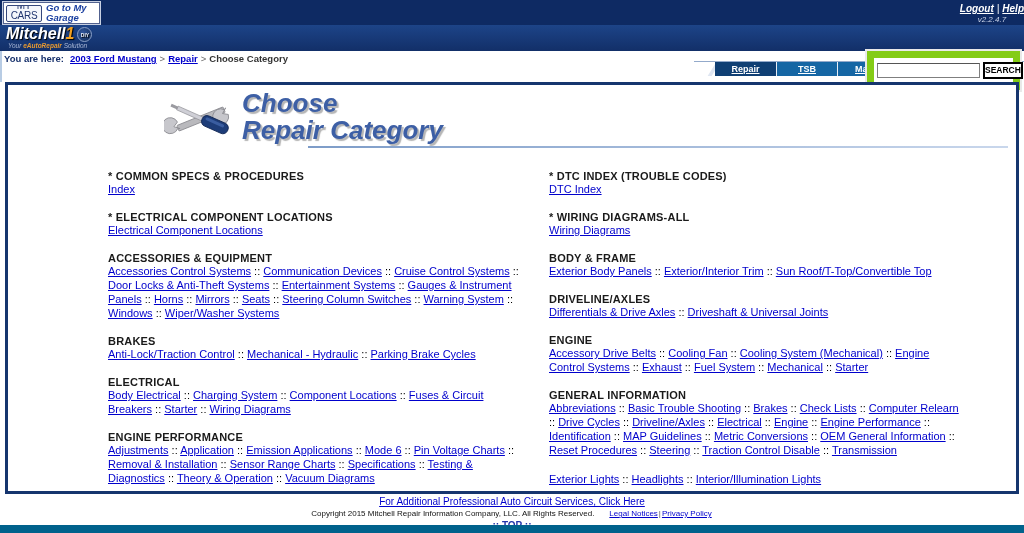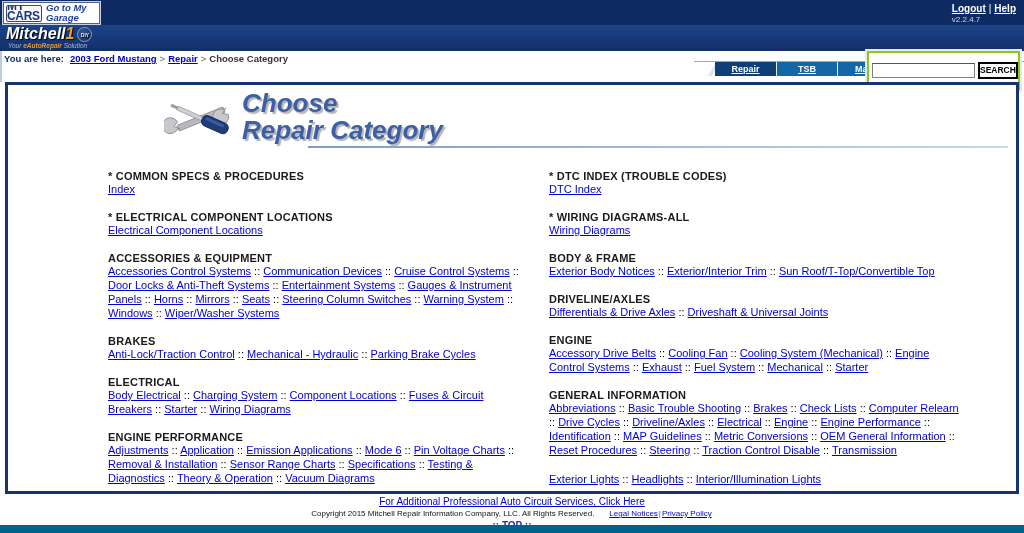--- a/index.html
+++ b/index.html
@@ -16,26 +16,26 @@
     position:absolute; left:3px; top:2px; height:22px; background:#fff;
     border:1px solid #51618f; box-shadow:0 0 0 1px #c8d0e2;
     display:flex; align-items:center; padding:1px 5px 1px 2px; cursor:pointer;
   }
   .plate {
     width:36px; height:17px; border:1px solid #35477c; border-radius:2px;
     background:#f4f6fb; display:flex; flex-direction:column; align-items:center; justify-content:flex-end;
     overflow:hidden;
   }
   .plate-top { width:100%; height:5px; background:linear-gradient(90deg,#9aa6c4,#dde3f0 30%,#dde3f0 70%,#9aa6c4); }
-  .plate-text { font-size:12px; font-weight:bold; color:#20356f; line-height:10px; letter-spacing:-0.3px; }
+  .plate-text { font-size:10px; font-weight:normal; color:#20356f; line-height:10px; letter-spacing:-0.3px;text-align:center; }
   .garage-label {
     margin-left:4px; width:48px; color:#1a3fa0; font-weight:bold; font-style:italic;
     font-size:9.5px; line-height:10px;
   }
-  .top-right { position:absolute; right:8px; top:3px; text-align:left; }
+  .top-right { position:absolute; right:0; top:3px; text-align:center;font-style:italic; }
   .top-links { font-size:10px; font-weight:bold; }
   .top-links a { color:#fff; }
   .top-links .pipe { color:#fff; font-weight:normal; margin:0 3px; }
   .version { color:#cdd6ea; font-size:8px; margin-top:1px; }
 
   
   .logobar { position:absolute; left:0; top:25px; right:0; height:26px;
     background:linear-gradient(180deg,#1d4488,#122f68); }
   .brand { position:absolute; left:6px; top:0; color:#fff; font-weight:bold; font-style:italic;
     font-size:16px; text-shadow:1px 1px 1px #000; white-space:nowrap; }
@@ -62,21 +62,21 @@
   .left-accent { position:absolute; left:0; top:51px; width:2px; height:31px; background:#b8cce4; }
   .breadcrumb-row { position:absolute; left:4px; top:53px; font-size:9.5px; color:#444; }
   .crumb-prefix { font-weight:bold; color:#16306b; margin-right:6px; }
   .breadcrumb-row a { font-weight:bold; }
   .crumb-sep { color:#666; margin:0 3px; }
   .crumb-current { font-weight:bold; color:#333; }
 
   
   .search-box {
     position:absolute; right:4px; top:51px; width:153px; height:39px; background:#fff;
-    border:2px solid #84cc16; box-shadow:0 0 0 2px #e9e9e9; display:flex; align-items:center; padding:2px 3px;
+    border:7px solid #84cc16; box-shadow:0 0 0 2px #e9e9e9; display:flex; align-items:center; padding:2px 3px;
   }
   .search-input { width:103px; height:15px; border:1px solid #7f7f7f; border-top:1px solid #555;
     font-size:10px; padding:0 2px; font-family:"Liberation Sans",sans-serif; }
   .search-btn { margin-left:3px; height:17px; flex:1; background:#fff; border:2px solid #000;
     font-size:8.5px; font-weight:bold; font-family:"Liberation Sans",sans-serif; cursor:pointer; line-height:11px; }
 
   
   .main-box { position:absolute; left:5px; right:5px; top:82px; bottom:39px;
     border:3px solid #16356e; background:#fff; overflow:hidden; }
   .page-header { position:relative; height:60px; margin-top:5px; }
@@ -204,21 +204,21 @@
         <div class="section">
           <div class="heading">* DTC INDEX (TROUBLE CODES)</div>
           <div class="links"><a href="#">DTC Index</a></div>
         </div>
         <div class="section">
           <div class="heading">* WIRING DIAGRAMS-ALL</div>
           <div class="links"><a href="#">Wiring Diagrams</a></div>
         </div>
         <div class="section">
           <div class="heading">BODY &amp; FRAME</div>
-          <div class="links"><a href="#">Exterior Body Notices</a><span class="sep-txt"> :: </span><a href="#">Exterior/Interior Trim</a><span class="sep-txt"> :: </span><a href="#">Sun Roof/T-Top/Convertible Top</a></div>
+          <div class="links"><a href="#">Exterior Body Panels</a><span class="sep-txt"> :: </span><a href="#">Exterior/Interior Trim</a><span class="sep-txt"> :: </span><a href="#">Sun Roof/T-Top/Convertible Top</a></div>
         </div>
         <div class="section">
           <div class="heading">DRIVELINE/AXLES</div>
           <div class="links"><a href="#">Differentials &amp; Drive Axles</a><span class="sep-txt"> :: </span><a href="#">Driveshaft &amp; Universal Joints</a></div>
         </div>
         <div class="section">
           <div class="heading">ENGINE</div>
           <div class="links"><a href="#">Accessory Drive Belts</a><span class="sep-txt"> :: </span><a href="#">Cooling Fan</a><span class="sep-txt"> :: </span><a href="#">Cooling System (Mechanical)</a><span class="sep-txt"> :: </span><a href="#">Engine Control Systems</a><span class="sep-txt"> :: </span><a href="#">Exhaust</a><span class="sep-txt"> :: </span><a href="#">Fuel System</a><span class="sep-txt"> :: </span><a href="#">Mechanical</a><span class="sep-txt"> :: </span><a href="#">Starter</a></div>
         </div>
         <div class="section">

